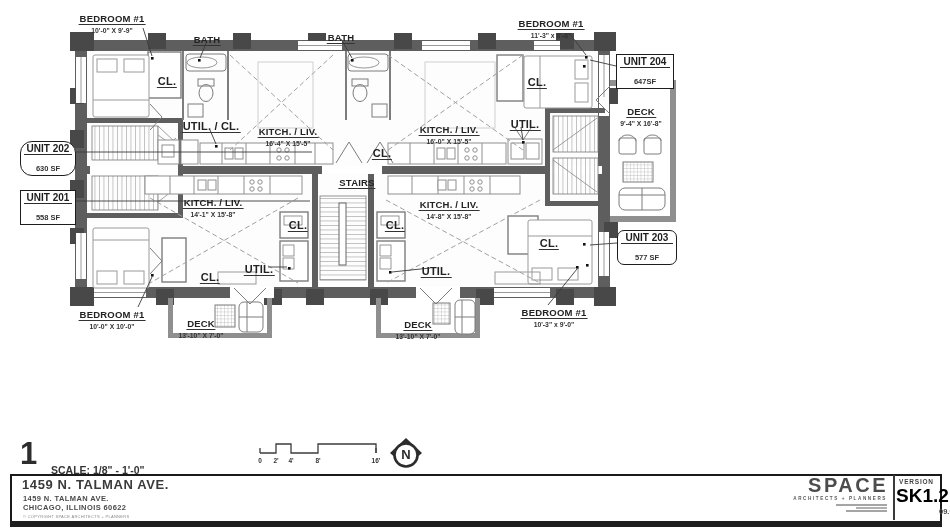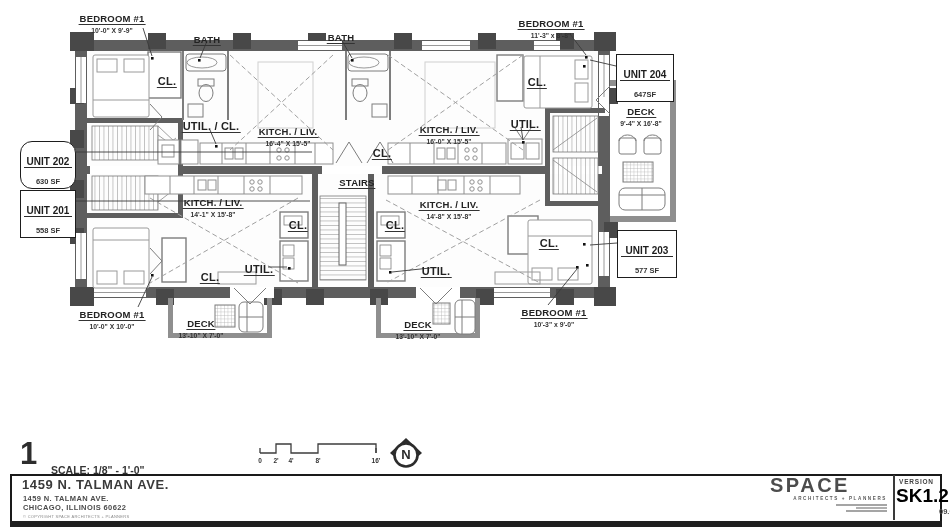--- a/index.html
+++ b/index.html
@@ -7,40 +7,40 @@
          font-family:"Liberation Sans", sans-serif;}
   svg{position:absolute;left:0;top:0;}
   
   .lbl{position:absolute;transform:translateX(-50%);text-align:center;color:#222;
        line-height:1.1;white-space:nowrap;z-index:5;}
   .lbl .nm{font-size:9.5px;font-weight:700;letter-spacing:.2px;border-bottom:1px solid #333;padding:0 1px;}
   .lbl .dm{font-size:6.8px;font-weight:700;display:block;margin-top:1px;color:#333;}
   .lbl.sm .nm{font-size:11px;margin-left:8px;}
   
   .ubox{position:absolute;border:1.4px solid #1d1d1d;background:#fff;text-align:center;
-        padding:14px 3px 2px;z-index:6;}
+        padding:1px 3px 2px;z-index:6;}
   .ubox .un{font-size:10px;font-weight:700;border-bottom:1px solid #2a2a2a;display:block;padding:0 2px;color:#1d1d1d;}
   .ubox .sf{font-size:7.5px;font-weight:700;display:block;margin-top:9px;color:#333;}
   
   .plan-num{position:absolute;left:20px;top:436px;font-size:31px;font-weight:700;color:#2d2d2d;z-index:5;}
   .plan-title{position:absolute;left:48px;top:438px;font-size:21px;font-weight:700;letter-spacing:.5px;
               color:#333;border-bottom:2px solid #3c3c3c;padding:0 45px 2px 0;z-index:5;}
   .plan-scale{position:absolute;left:51px;top:464px;font-size:10.5px;font-weight:700;color:#333;z-index:5;}
   .tick{position:absolute;transform:translateX(-50%);font-size:6.5px;font-weight:700;color:#333;top:457px;z-index:5;}
   .north-n{position:absolute;left:406px;top:447px;transform:translateX(-50%);font-size:13px;
            font-weight:700;color:#2c2c2c;z-index:6;}
   
   .tblock{position:absolute;left:10px;top:474px;width:928px;height:46px;border:2px solid #1a1a1a;
           background:#fff;z-index:4;}
   .tb-bar{position:absolute;left:10px;top:521px;width:932px;height:6px;background:#1f1f1f;z-index:4;}
   .tb-project{position:absolute;left:22px;top:477px;font-size:13px;font-weight:700;letter-spacing:.6px;color:#3a3a3a;z-index:5;}
   .tb-a1{position:absolute;left:23px;top:494px;font-size:7.5px;font-weight:700;letter-spacing:.4px;color:#4a4a4a;z-index:5;}
   .tb-a2{position:absolute;left:23px;top:503px;font-size:7.5px;font-weight:700;letter-spacing:.4px;color:#4a4a4a;z-index:5;}
   .tb-copy{position:absolute;left:23px;top:514px;font-size:4px;color:#8a8a8a;letter-spacing:.3px;z-index:5;}
-  .tb-space{position:absolute;left:770px;width:118px;text-align:left;top:474px;font-size:20px;
+  .tb-space{position:absolute;left:770px;width:118px;text-align:right;top:474px;font-size:20px;
             font-weight:700;letter-spacing:2.5px;color:#4c4c4c;z-index:5;}
   .tb-space-sub{position:absolute;left:770px;width:117px;text-align:right;top:496px;font-size:4.6px;
             font-weight:700;letter-spacing:1.6px;color:#5a5a5a;z-index:5;}
   .tb-l1{position:absolute;left:836px;top:504px;width:51px;height:1.5px;background:#a5a5a5;z-index:5;}
   .tb-l2{position:absolute;left:856px;top:507px;width:31px;height:1.5px;background:#b0b0b0;z-index:5;}
   .tb-l3{position:absolute;left:846px;top:510px;width:41px;height:1.5px;background:#a5a5a5;z-index:5;}
   .tb-div{position:absolute;left:893px;top:475px;width:1.5px;height:45px;background:#3a3a3a;z-index:5;}
   .tb-version{position:absolute;left:899px;top:478px;font-size:6.5px;font-weight:700;letter-spacing:.8px;color:#444;z-index:5;}
   .tb-sheet{position:absolute;left:896px;top:485px;font-size:19px;font-weight:700;color:#000000;z-index:5;}
   .tb-date{position:absolute;left:899px;top:507px;font-size:7.5px;font-weight:700;color:#4a4a4a;z-index:5;padding-left:40px;}
@@ -440,21 +440,21 @@
     <span class="sf">630 SF</span>
   </div>
   <div class="ubox" style="left:20px;top:190px;width:48px;">
     <span class="un">UNIT 201</span>
     <span class="sf">558 SF</span>
   </div>
   <div class="ubox" style="left:616px;top:54px;width:50px;">
     <span class="un">UNIT 204</span>
     <span class="sf">647SF</span>
   </div>
-  <div class="ubox" style="left:617px;top:230px;width:52px;">
+  <div class="ubox" style="left:617px;top:230px;width:52px;border-radius:7px;">
     <span class="un">UNIT 203</span>
     <span class="sf">577 SF</span>
   </div>
 
   <div class="plan-num">1</div>
   <div class="plan-scale">SCALE: 1/8" - 1'-0"</div>
   <div class="tick" style="left:260px;">0</div>
   <div class="tick" style="left:276px;">2'</div>
   <div class="tick" style="left:291px;">4'</div>
   <div class="tick" style="left:318px;">8'</div>

